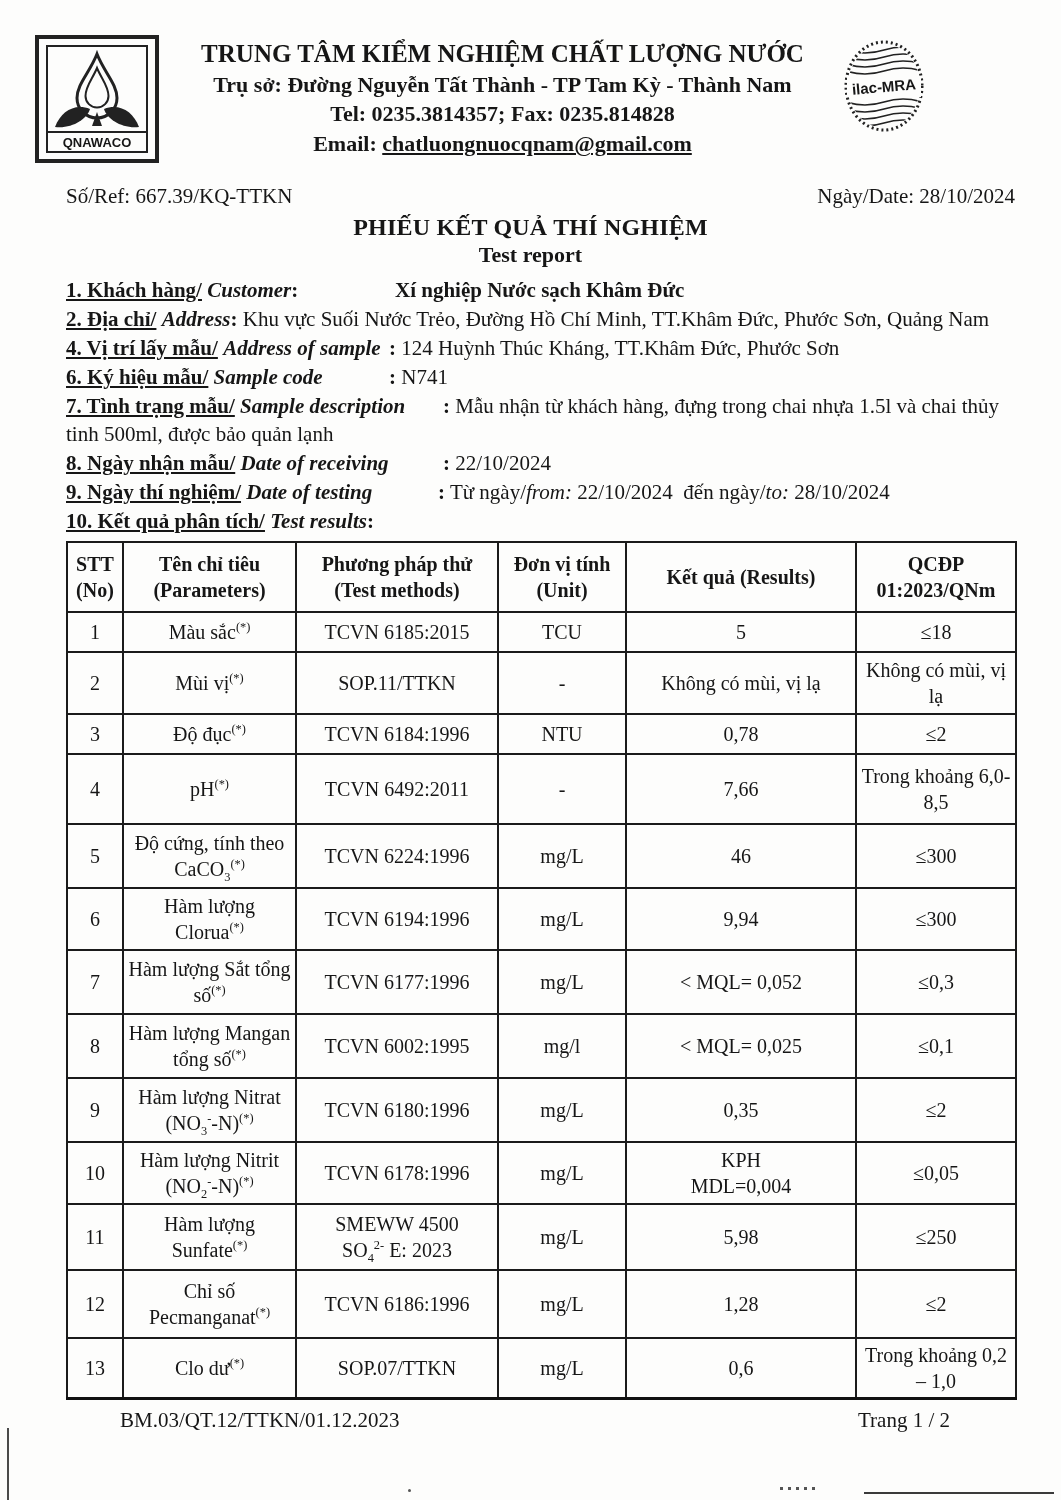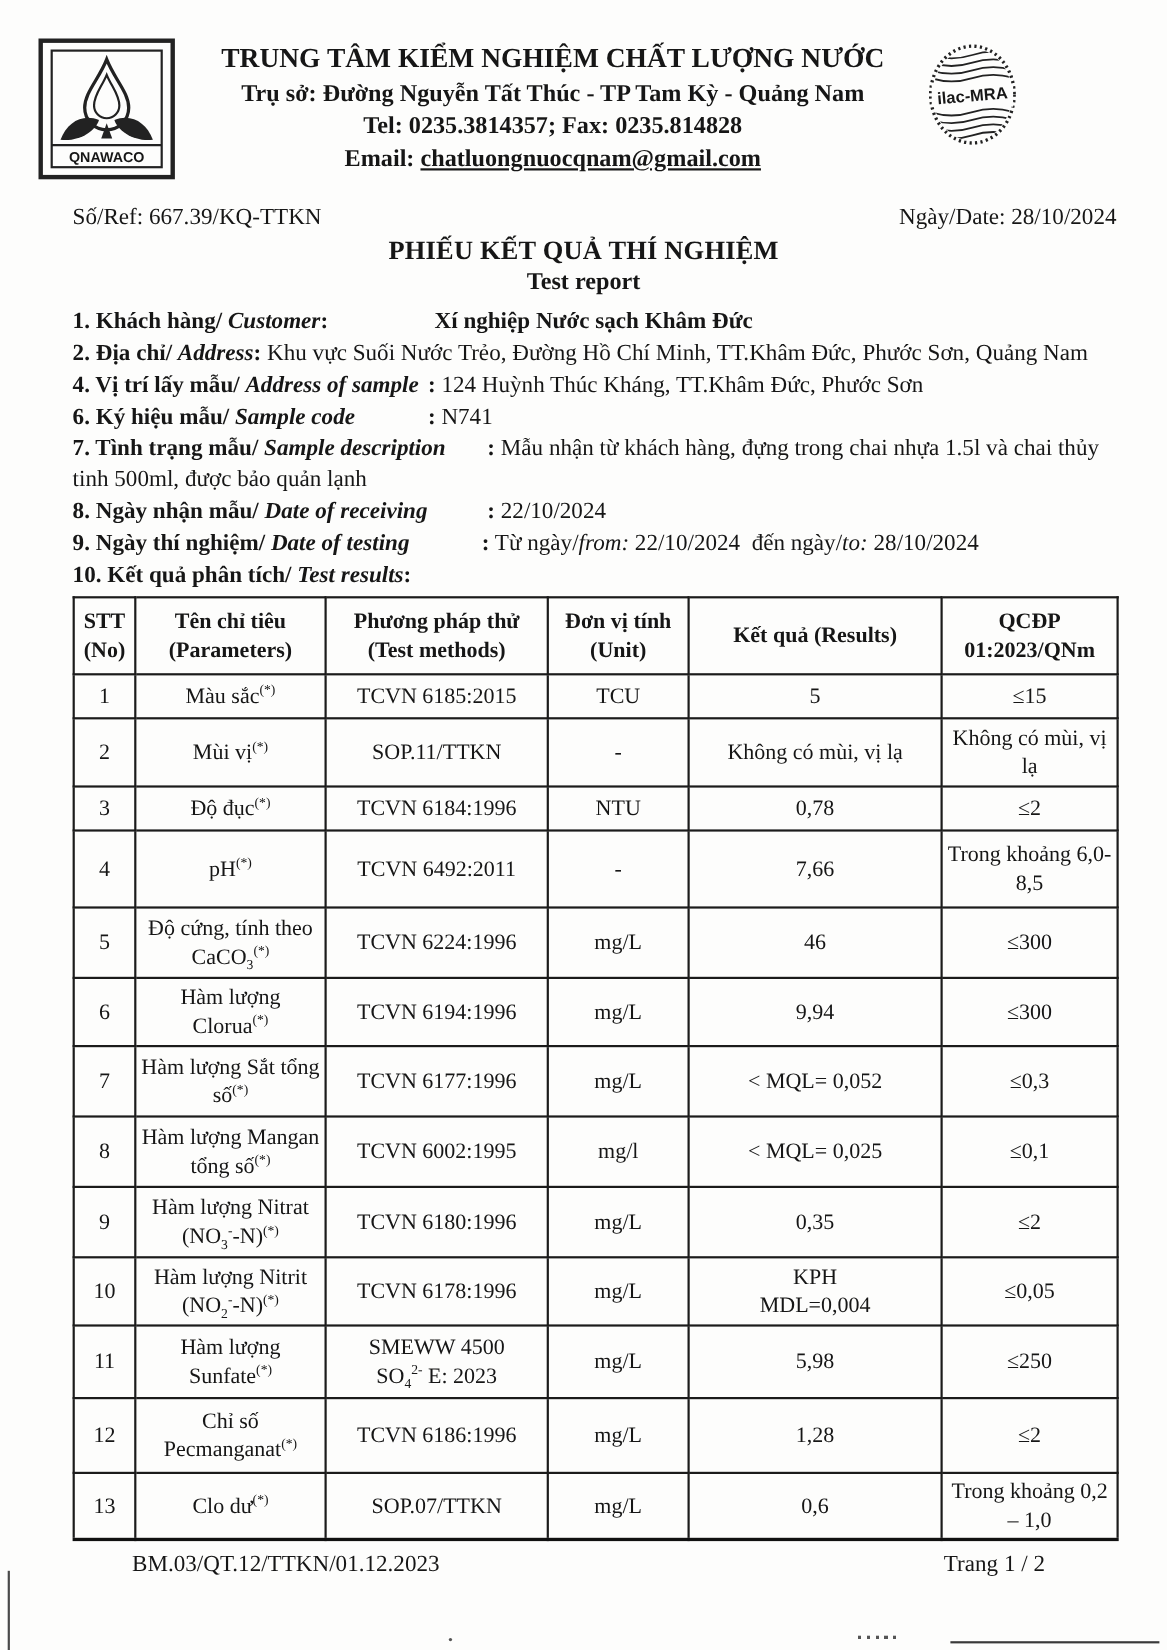--- a/index.html
+++ b/index.html
@@ -21,21 +21,21 @@
   .certs{width:206px;flex:0 0 206px;display:flex;gap:10px;align-items:flex-start;padding-top:6px;}
   .cert-aosc{text-align:center;}
   .cert-sub{font-family:"Liberation Sans","DejaVu Sans",sans-serif;font-size:10px;font-weight:bold;line-height:1.25;color:#111;}
   
   .meta-row{display:flex;justify-content:space-between;padding:0 46px 0 66px;margin-top:16px;font-size:21px;}
   .doc-title{text-align:center;font-size:24px;font-weight:bold;margin-top:5px;letter-spacing:.2px;}
   .doc-subtitle{text-align:center;font-size:22px;font-weight:bold;margin-top:1px;}
   
   .info{padding:7px 56px 0 66px;font-size:21px;}
   .info-line{line-height:28px;margin-top:1px;}
-  .lbl{font-weight:bold;}
+  .lbl{font-weight:bold;text-decoration:underline;}
   .en{font-weight:bold;font-style:italic;}
   .box{display:inline-block;vertical-align:top;}
   .box-a{width:323px;}
   .box-b{width:377px;}
   .box-c{width:372px;}
   .box-d{width:329px;}
   .val-bold{font-weight:bold;}
   .colon{font-weight:bold;}
   
   table.results{border-collapse:collapse;table-layout:fixed;width:949px;margin:6px 0 0 66px;font-size:20px;}
@@ -80,21 +80,21 @@
         <path d="M21,93 C27,77 41,69 56,75 C53,85 38,95 21,93 Z" fill="#222"></path>
         <path d="M105,93 C99,77 85,69 70,75 C73,85 88,95 105,93 Z" fill="#222"></path>
         <path d="M63,78 L58,92 L68,92 Z" fill="#222"></path>
         <line x1="13" y1="98" x2="113" y2="98" stroke="#222" stroke-width="2"></line>
         <text x="63" y="113" text-anchor="middle" font-size="13" font-weight="bold" font-family="Liberation Sans, DejaVu Sans, sans-serif" fill="#161616">QNAWACO</text>
       </svg>
     </div>
 
     <div class="header-center">
       <div class="h-line2">TRUNG TÂM KIỂM NGHIỆM CHẤT LƯỢNG NƯỚC</div>
-      <div class="h-line3">Trụ sở: Đường Nguyễn Tất Thúc - TP Tam Kỳ -  Quảng Nam</div>
+      <div class="h-line3">Trụ sở: Đường Nguyễn Tất Thành - TP Tam Kỳ -  Thành Nam</div>
       <div class="h-line4">Tel: 0235.3814357; Fax: 0235.814828</div>
       <div class="h-line5"><span>Email: </span><span class="email">chatluongnuocqnam@gmail.com</span></div>
     </div>
 
     <div class="certs">
       <svg width="82" height="96" viewBox="0 0 82 96">
         <defs>
             <clipPath id="ilacClip">
               <ellipse cx="41" cy="46" rx="36" ry="42"></ellipse>
             </clipPath>
@@ -180,21 +180,21 @@
           <th>QCĐP<br>01:2023/QNm</th>
         </tr>
     </thead>
     <tbody id="results-body">
         <tr>
           <td>1</td>
           <td>Màu sắc<sup>(*)</sup></td>
           <td>TCVN 6185:2015</td>
           <td>TCU</td>
           <td>5</td>
-          <td>≤15</td>
+          <td>≤18</td>
         </tr>
         <tr>
           <td>2</td>
           <td>Mùi vị<sup>(*)</sup></td>
           <td>SOP.11/TTKN</td>
           <td>-</td>
           <td>Không có mùi, vị lạ</td>
           <td>Không có mùi, vị lạ</td>
         </tr>
         <tr>

